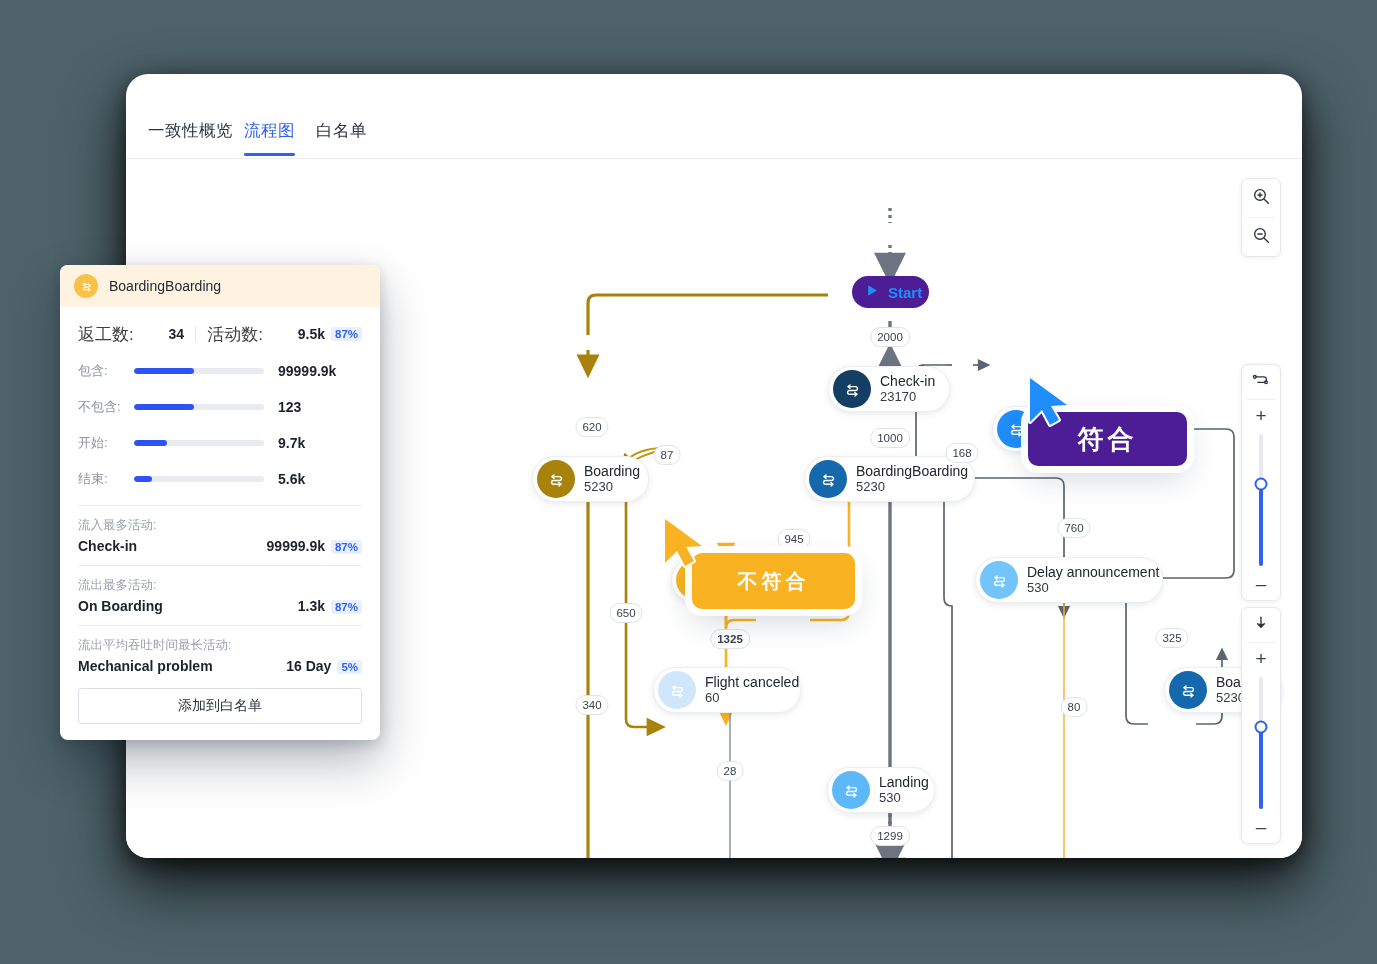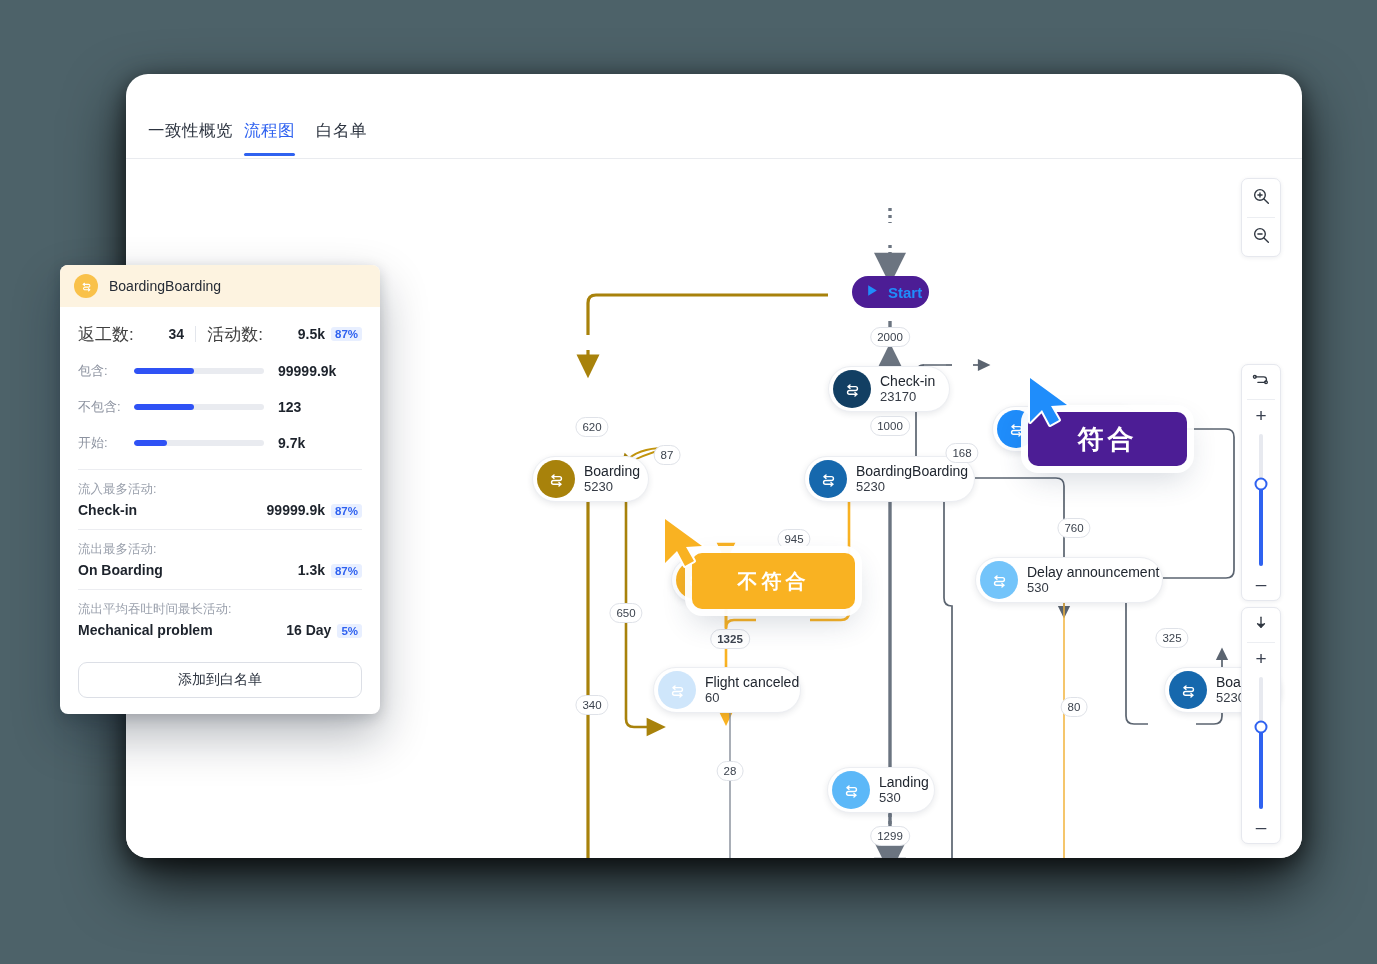--- a/index.html
+++ b/index.html
@@ -158,23 +158,23 @@
 
   .sep { height: 1px; background: #ecedf1; margin: 4px 0 11px; }
   .sect { margin-bottom: 11px; }
   .sect .cap { font-size: 12.5px; color: #9aa0ac; margin-bottom: 4px; }
   .sect .line { display: flex; align-items: baseline; }
   .sect .nm { font-size: 14px; color: #1d232c; font-weight: 700; }
   .sect .sp { flex: 1; }
   .sect .val { font-size: 14px; color: #1d232c; font-weight: 700; }
 
   #wl-btn {
-    height: 36px; border: 1px solid #dcdfe6; border-radius: 9px;
+    height: 36px; border: 1px solid #dcdfe6; border-radius: 3px;
     display: flex; align-items: center; justify-content: center;
-    font-size: 14px; color: #2d3440; cursor: pointer; margin-top: 24px;
+    font-size: 14px; color: #2d3440; cursor: pointer; margin-top: 14px;
   }
 </style>
 </head>
 <body>
 
 <div id="stage">
 
   <div id="window">
 
     <div class="tabbar">
@@ -454,21 +454,21 @@
           <div class="ct">530</div>
         </div>
       </div>
 
       <div class="pill" style="left:764px; top:177px;">
           <span>2000</span>
         </div>
       <div class="pill" style="left:466px; top:267px;">
           <span>620</span>
         </div>
-      <div class="pill" style="left:764px; top:266px;justify-content:center;">
+      <div class="pill" style="left:764px; top:278px;justify-content:center;">
           <span>1000</span>
         </div>
       <div class="pill" style="left:836px; top:270px;margin-top:23px;">
           <span>168</span>
         </div>
       <div class="pill" style="left:541px; top:295px;">
           <span>87</span>
         </div>
       <div class="pill" style="left:656px; top:379px;margin-left:12px;">
           <span>945</span>
@@ -621,20 +621,27 @@
           </span>
         <span class="v">123</span>
       </div>
       <div class="brow">
         <span class="k">开始:</span>
         <span class="bar">
             <i style="width:25%"></i>
           </span>
         <span class="v">9.7k</span>
       </div>
+      <div class="brow">
+        <span class="k">结束:</span>
+        <span class="bar">
+            <i style="width:14%"></i>
+          </span>
+        <span class="v">5.6k</span>
+      </div>
 
       <div class="sep"></div>
 
       <div class="sect">
         <div class="cap">流入最多活动:</div>
         <div class="line">
           <span class="nm">Check-in</span>
           <span class="sp"></span>
           <span class="val">99999.9k</span>
           <span class="pct">87%</span>

